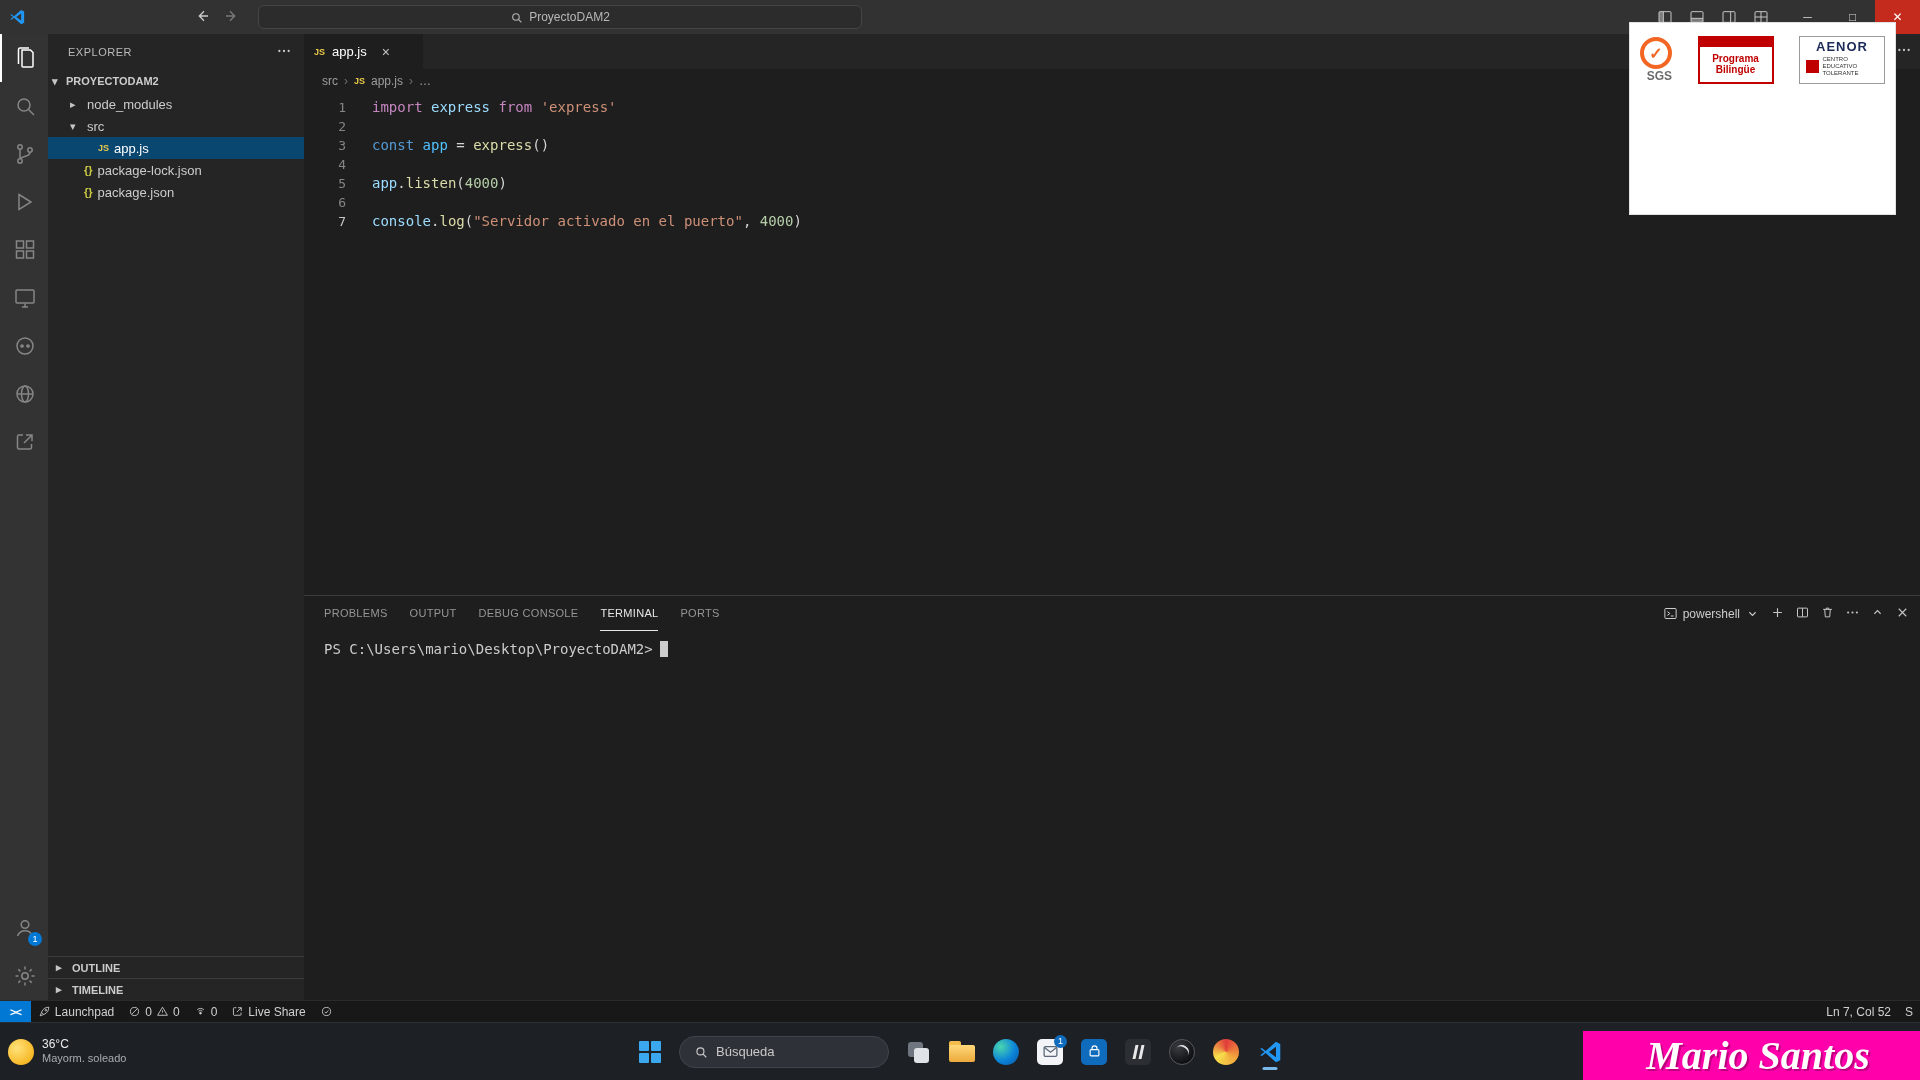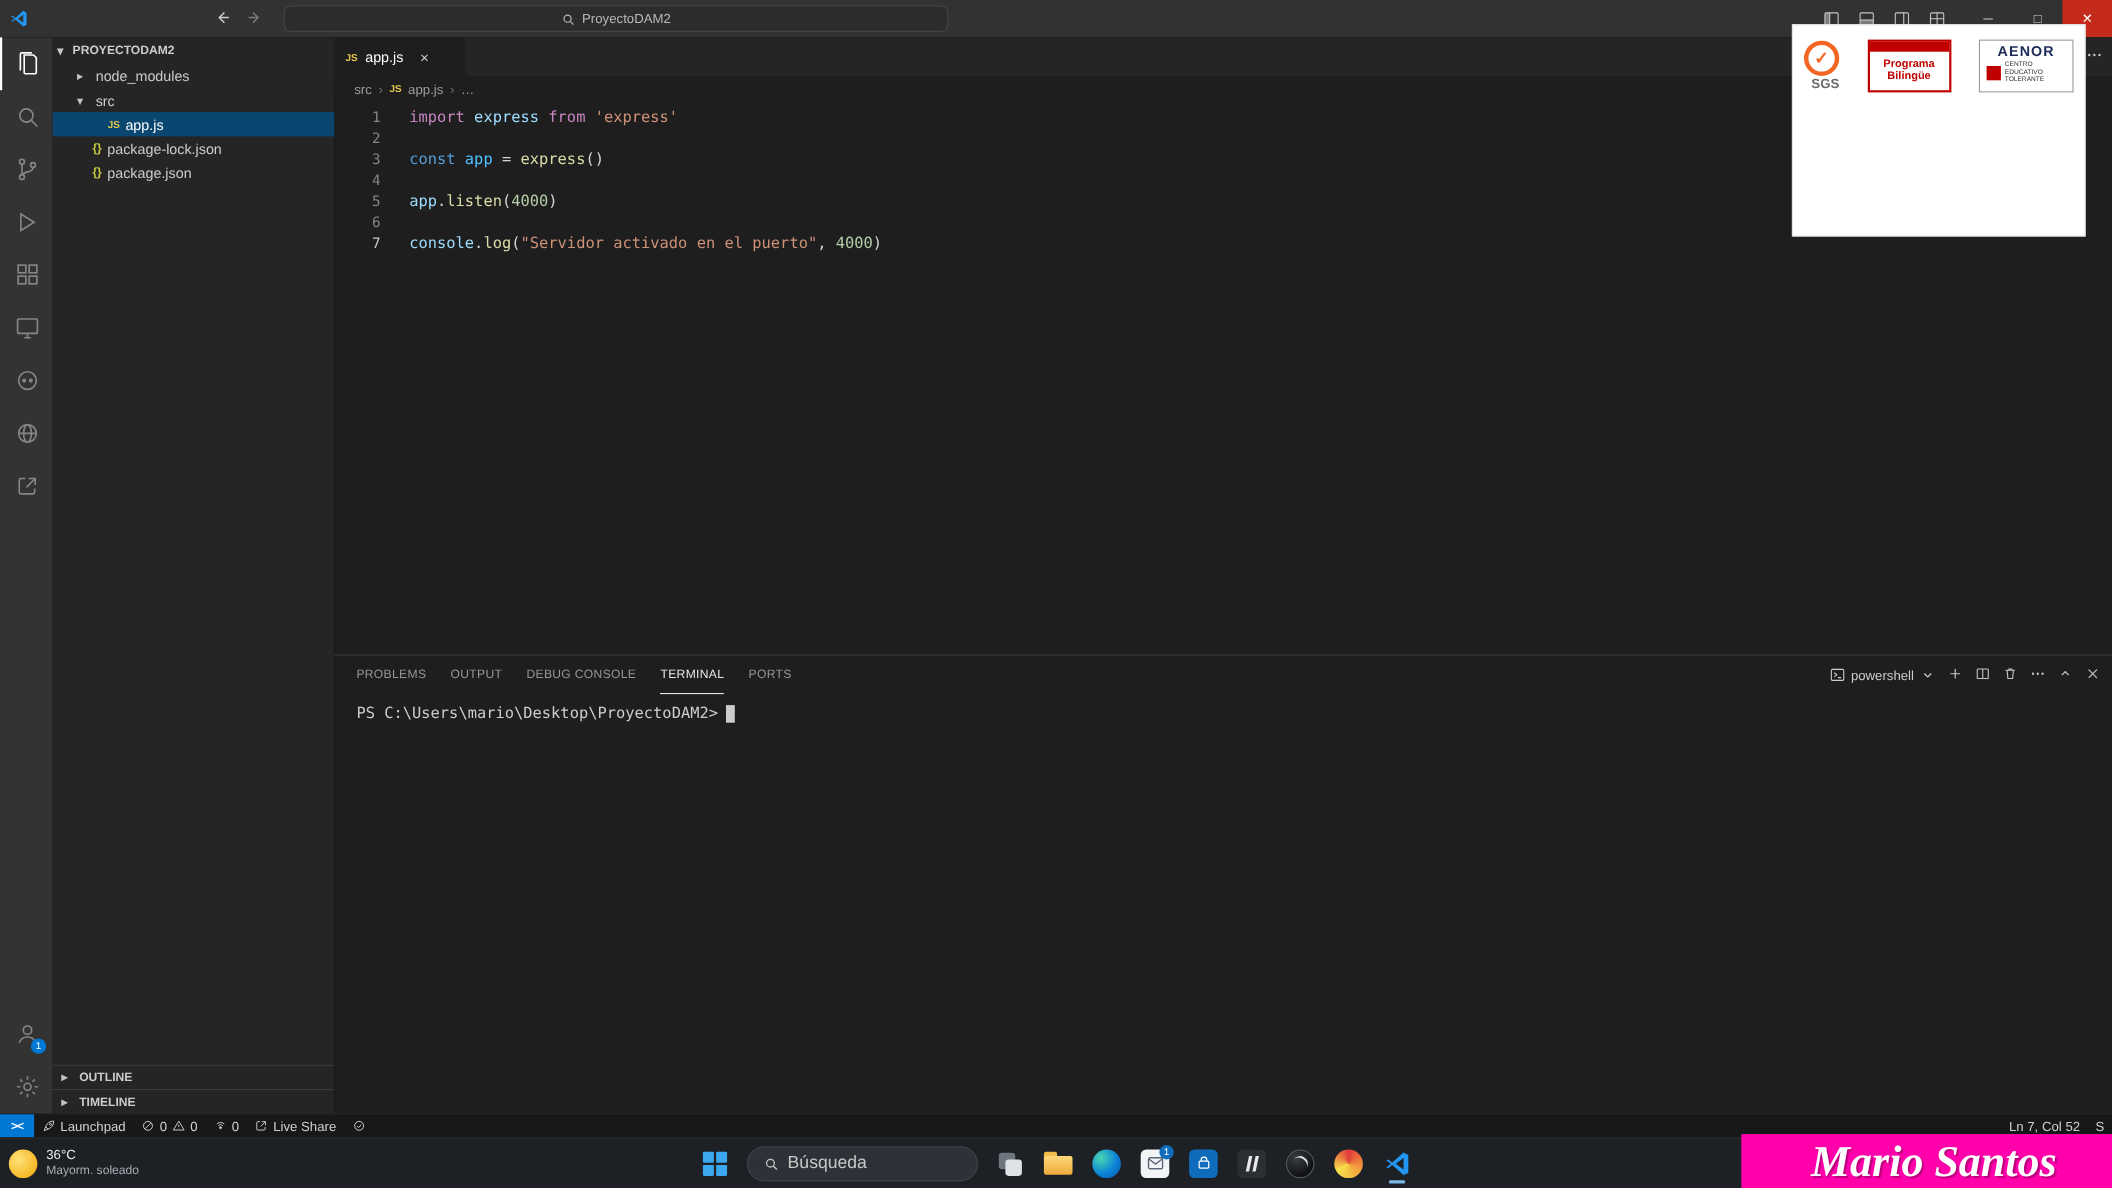--- a/index.html
+++ b/index.html
@@ -79,31 +79,31 @@
   .term-cursor{display:inline-block;width:8px;height:16px;background:#cccccc;margin-left:7px;}
 
   
   .statusbar{height:22px;background:#181818;border-top:1px solid #2b2b2b;display:flex;align-items:center;font-size:12px;color:#d0d0d0;flex:0 0 auto;}
   .sb-item{display:flex;align-items:center;gap:4px;padding:0 7px;height:100%;}
   .sb-item svg{width:13px;height:13px;}
   .sb-remote{background:#0078d4;color:#ffffff;font-weight:bold;font-size:11px;letter-spacing:-1px;padding:0 10px;}
   .sb-right{margin-left:auto;display:flex;align-items:center;height:100%;}
 
   
-  .taskbar{height:46px;background:#1d2024;border-top:1px solid #2c2f33;position:relative;display:flex;align-items:center;flex:0 0 auto;}
+  .taskbar{height:58px;background:#1d2024;border-top:1px solid #2c2f33;position:relative;display:flex;align-items:center;flex:0 0 auto;}
   .weather{position:absolute;left:8px;display:flex;align-items:center;gap:8px;}
   .sun{width:26px;height:26px;border-radius:50%;background:radial-gradient(circle at 35% 35%,#ffe27a,#f7b928 70%,#e89b1c);}
   .weather-text{display:flex;flex-direction:column;line-height:1.15;}
   .weather-temp{font-size:12px;color:#eaeaea;}
   .weather-desc{font-size:11px;color:#a9adb3;}
   .tb-center{position:absolute;left:50%;transform:translateX(-50%);display:flex;align-items:center;gap:10px;}
   .tb-app{width:38px;height:38px;border-radius:5px;display:flex;align-items:center;justify-content:center;position:relative;}
   .start-grid{display:grid;grid-template-columns:10px 10px;grid-template-rows:10px 10px;gap:2px;}
   .start-grid span{background:#3aa7ee;border-radius:1px;}
-  .tb-search{width:210px;height:32px;border-radius:16px;background:#2e3238;border:1px solid #41454b;display:flex;align-items:center;gap:8px;padding:0 14px;color:#c8c8c8;font-size:16px;}
+  .tb-search{width:210px;height:32px;border-radius:16px;background:#2e3238;border:1px solid #41454b;display:flex;align-items:center;gap:8px;padding:0 14px;color:#c8c8c8;font-size:13px;}
   .tb-search svg{width:14px;height:14px;}
   .tv-a,.tv-b{position:absolute;width:15px;height:15px;border-radius:3px;}
   .tv-a{background:#6f7680;left:9px;top:9px;}
   .tv-b{background:#dfe3e8;left:15px;top:15px;}
   .folder-body{width:26px;height:17px;background:linear-gradient(#ffd97a,#eca93c);border-radius:2px;position:absolute;top:12px;}
   .folder-tab{width:12px;height:5px;background:#f3bd4e;border-radius:2px 2px 0 0;position:absolute;top:8px;left:6px;}
   .edge-ball{width:26px;height:26px;border-radius:50%;background:radial-gradient(circle at 30% 30%,#49d6b0,#0b84d8 55%,#0a57a8);}
   .mail-sq{width:26px;height:26px;border-radius:5px;background:#f2f4f7;display:flex;align-items:center;justify-content:center;}
   .mail-sq svg{width:17px;height:17px;color:#5b6877;}
   .tb-badge{position:absolute;top:2px;right:2px;background:#0f6cbd;color:#fff;font-size:9px;width:13px;height:13px;border-radius:50%;display:flex;align-items:center;justify-content:center;}
@@ -275,20 +275,28 @@
           <div class="act-cell" data-interactable="true">
             <svg viewBox="0 0 24 24" fill="none" stroke="currentColor" stroke-width="1.5">
               <circle cx="12" cy="12" r="3.2"></circle>
               <path d="M12 2.5v3M12 18.5v3M2.5 12h3M18.5 12h3M5.3 5.3l2.1 2.1M16.6 16.6l2.1 2.1M18.7 5.3l-2.1 2.1M7.4 16.6l-2.1 2.1"></path>
             </svg>
           </div>
         </div>
     </div>
 
     <div class="sidebar" data-interactable="false">
+      <div class="sb-header">
+        <span data-interactable="false">EXPLORER</span>
+        <span class="dots" data-interactable="true"><svg width="16" height="16" viewBox="0 0 24 24" fill="currentColor">
+              <circle cx="5" cy="12" r="1.7"></circle>
+              <circle cx="12" cy="12" r="1.7"></circle>
+              <circle cx="19" cy="12" r="1.7"></circle>
+            </svg></span>
+      </div>
       <div class="root-row" data-interactable="true">
         <span class="tw" data-interactable="false">▾</span>
         <span data-interactable="false">PROYECTODAM2</span>
       </div>
       <div class="tree" data-interactable="false">
           <div class="tree-row" data-interactable="true" style="padding-left: 22px;">
             <span class="tw" data-interactable="false">▸</span>
             <span class="tl" data-interactable="false">node_modules</span>
           </div>
           <div class="tree-row" data-interactable="true" style="padding-left: 22px;">

